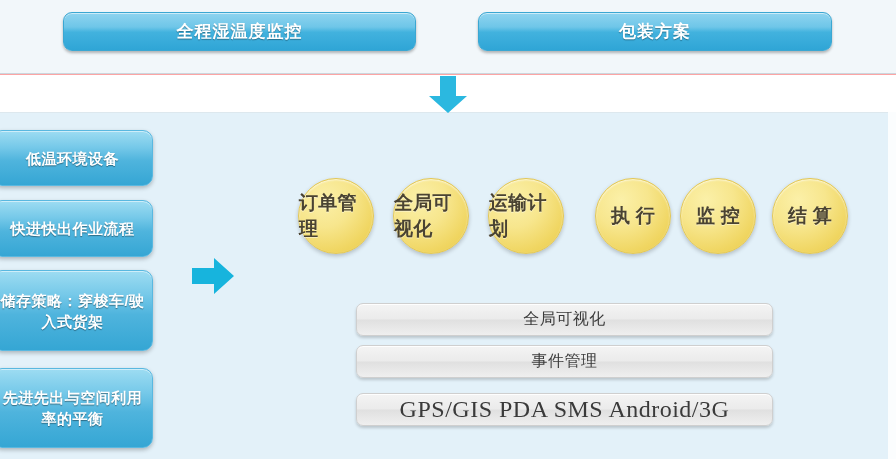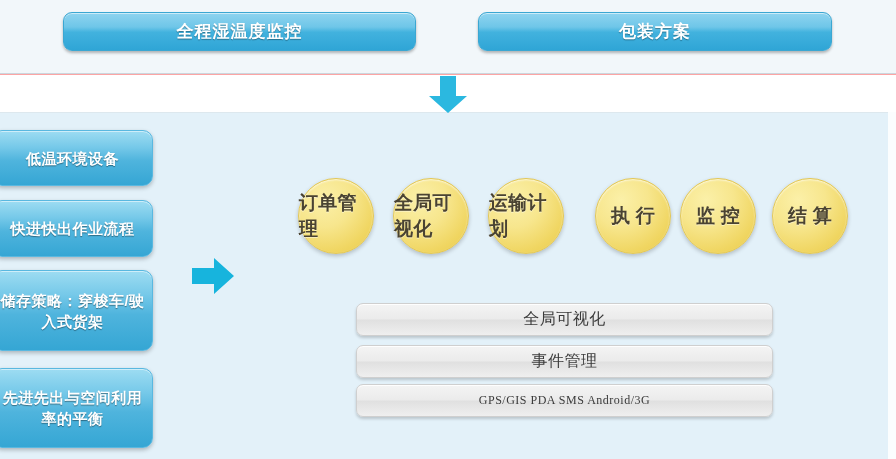--- a/index.html
+++ b/index.html
@@ -165,21 +165,21 @@
     display: flex;
     align-items: center;
     justify-content: center;
     color: #3a3a3a;
     font-size: 16px;
     letter-spacing: 0.5px;
     font-family: Liberation Serif, serif;
   }
   #gray-0 { top: 303px; }
   #gray-1 { top: 345px; }
-  #gray-2 { top: 384px; font-size: 12px; }
+  #gray-2 { top: 393px; font-size: 24px; }
 </style>
 </head>
 <body>
 
 <div id="stage">
 
   <div class="top-band"></div>
   <div class="white-band"></div>
   <div class="main-panel"></div>
   <div class="right-strip"></div>

